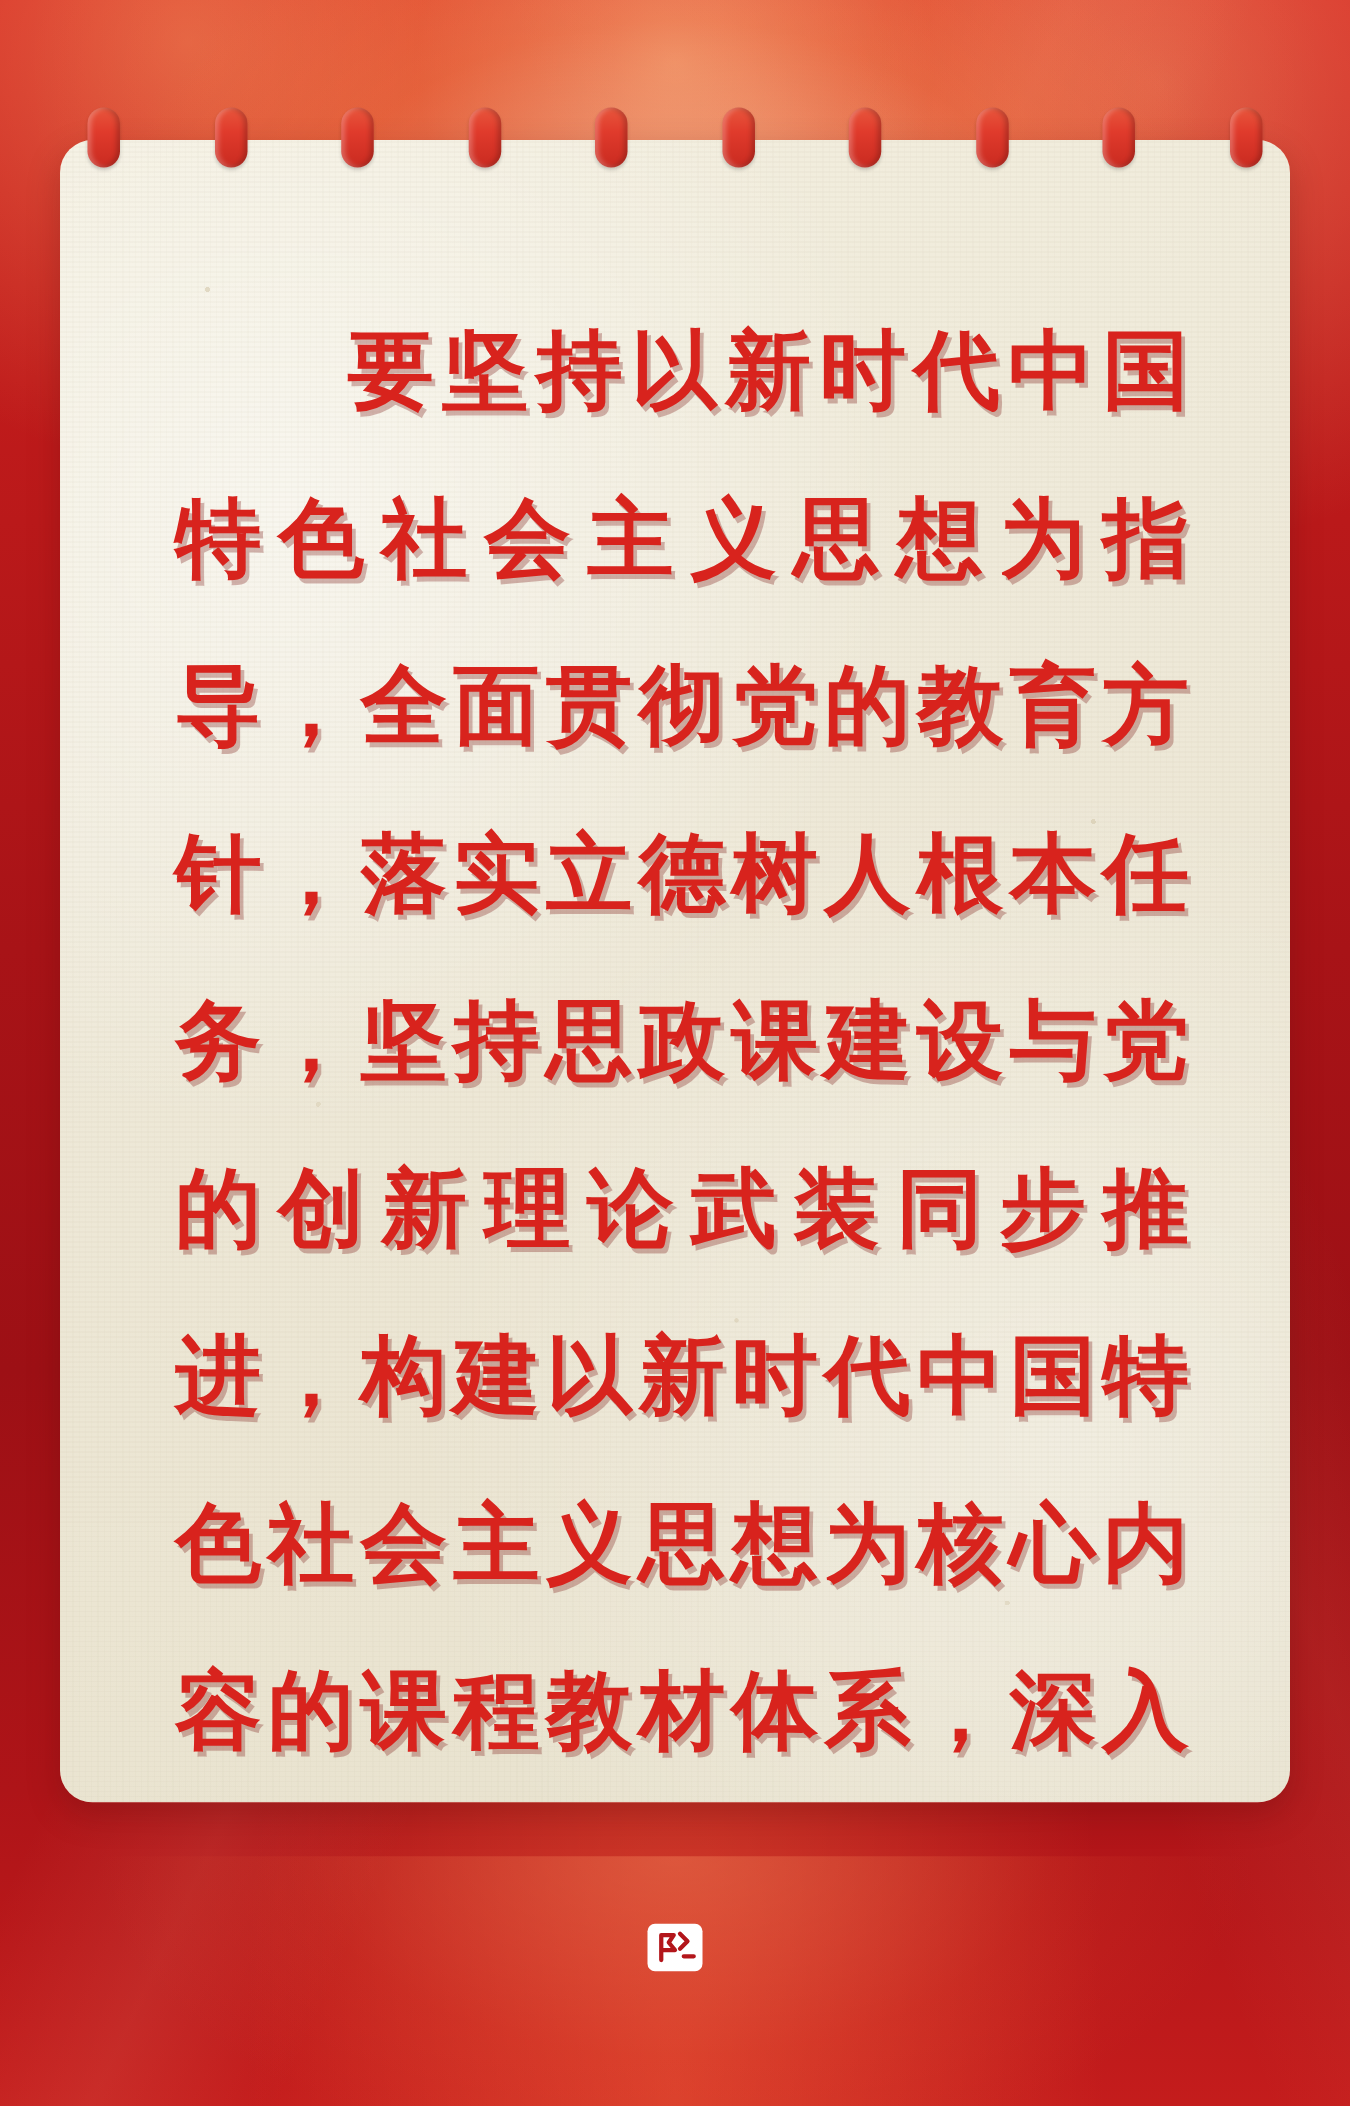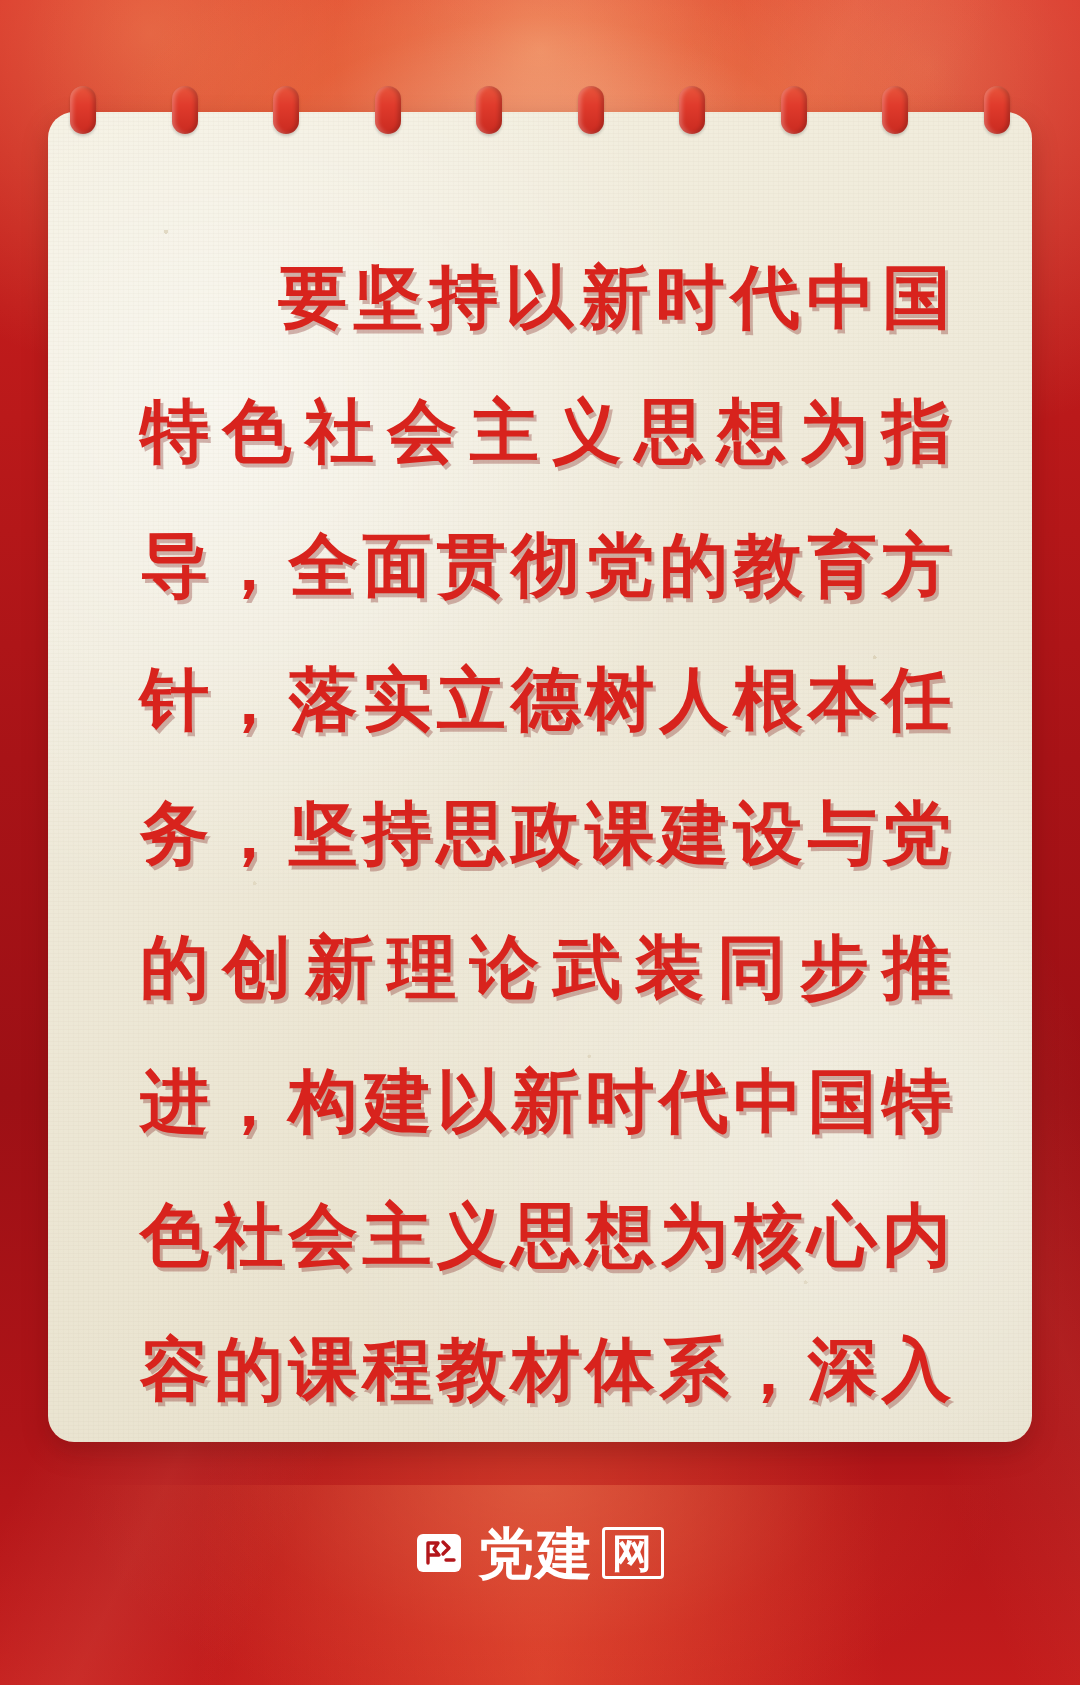--- a/index.html
+++ b/index.html
@@ -195,17 +195,14 @@
   </div>
 
   <div class="footer">
     <span class="logo-mark">
       <svg width="46" height="46" viewBox="0 0 46 46" aria-hidden="true">
         <rect x="1" y="4" width="44" height="38" rx="6" fill="#ffffff"></rect>
         <path d="M12 13 L12 33 M12 13 L22 13 L18 19 L23 25 L12 25" fill="none" stroke="#b3161b" stroke-width="3.4" stroke-linecap="round" stroke-linejoin="round"></path>
         <path d="M27 12 L33 18 L27 24 M30 30 L38 30" fill="none" stroke="#b3161b" stroke-width="3.4" stroke-linecap="round" stroke-linejoin="round"></path>
       </svg>
     </span>
-    <span class="logo-text">
-      <span>党建</span><span class="net">网</span>
-    </span>
   </div>
 </div>
 
 </body></html>

